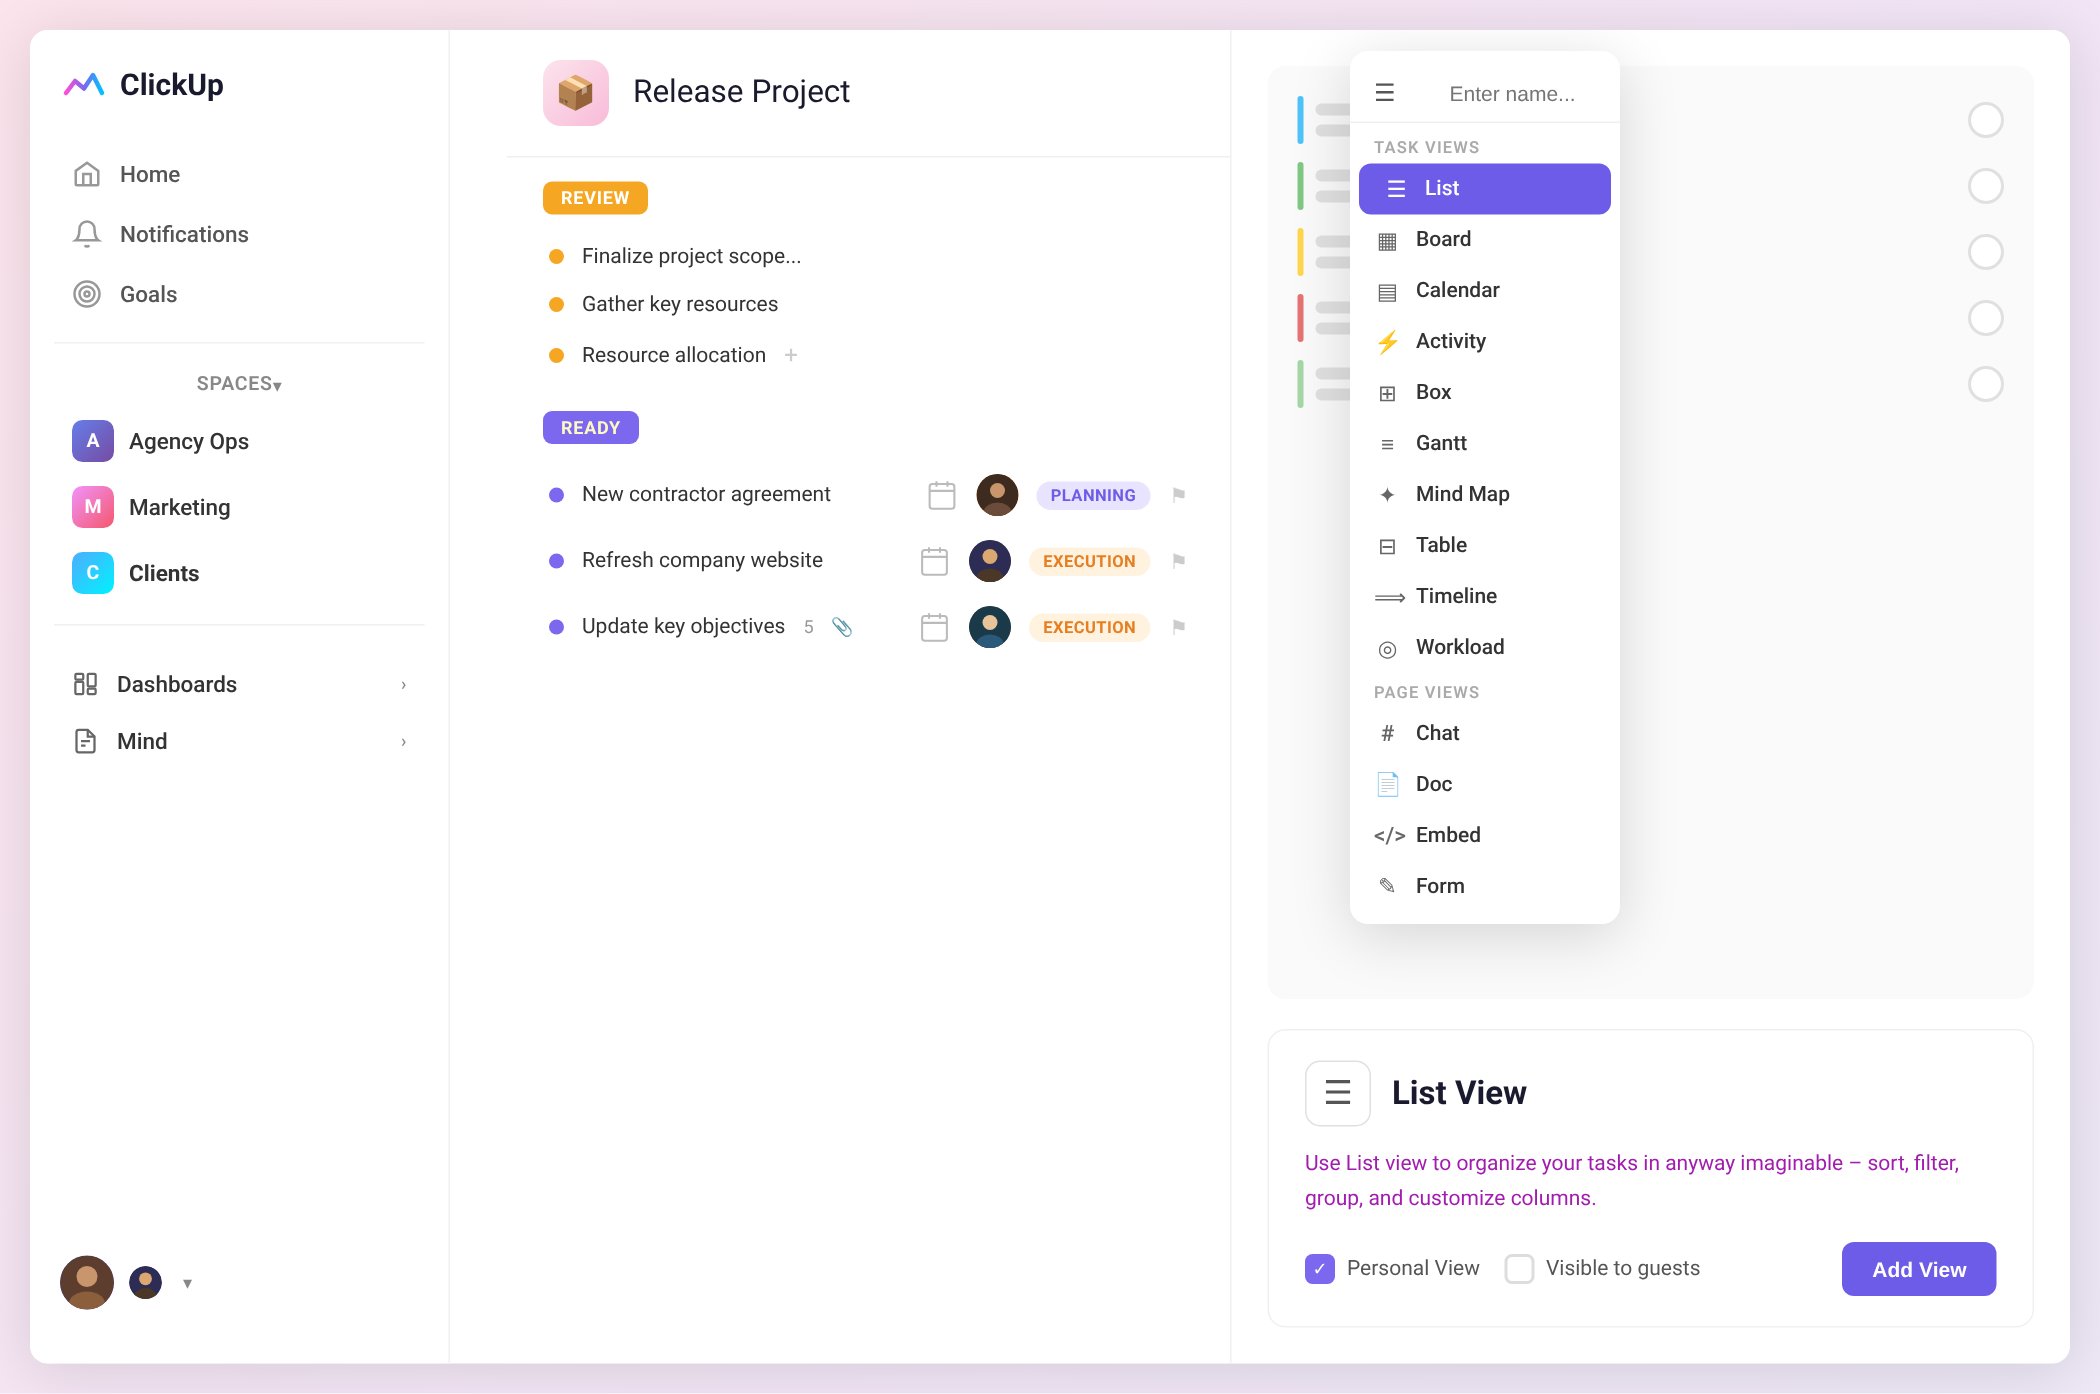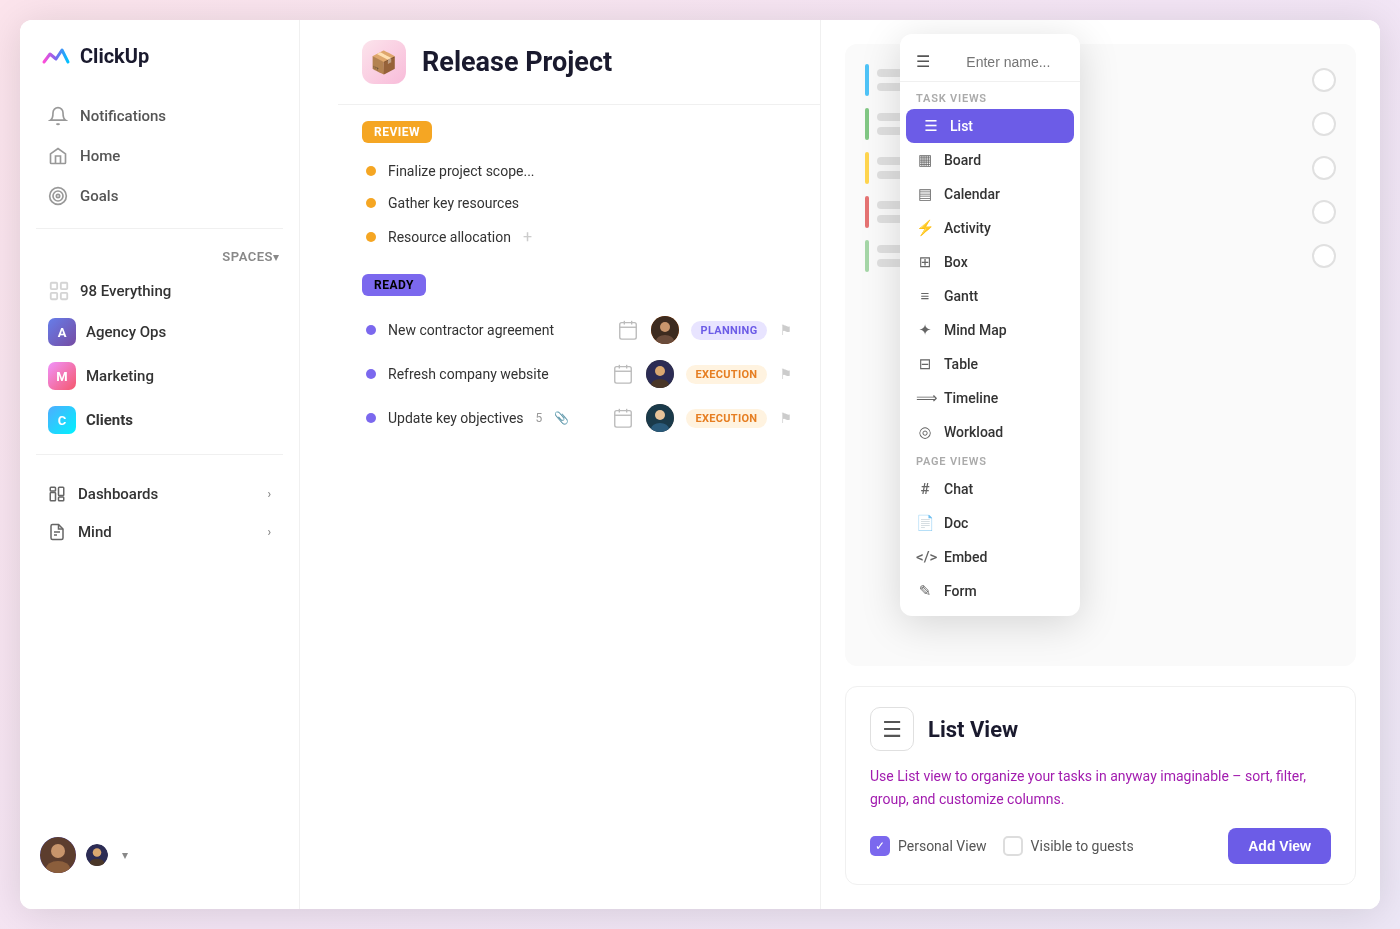--- a/index.html
+++ b/index.html
@@ -62,21 +62,21 @@
       border-radius: 8px;
       margin: 0 8px;
     }
     .nav-icon { width: 20px; height: 20px; opacity: 0.6; flex-shrink: 0; }
 
     .sidebar-divider { height: 1px; background: #f0f0f0; margin: 12px 16px; }
 
     .spaces-header {
       display: flex;
       align-items: center;
-      justify-content: flex-end;
+      justify-content: center;
       padding: 8px 20px;
       cursor: pointer;
     }
     .spaces-label {
       font-size: 13px;
       font-weight: 600;
       color: #888;
       text-transform: uppercase;
       letter-spacing: 0.5px;
     }
@@ -160,22 +160,22 @@
       border-bottom: 1px solid #f0f0f0;
     }
     .project-icon-wrapper {
       width: 44px; height: 44px;
       border-radius: 12px;
       background: linear-gradient(135deg, #fce4ec, #f8bbd9);
       display: flex; align-items: center; justify-content: center;
       font-size: 22px;
     }
     .main-title {
-      font-size: 27px;
-      font-weight: 700;
+      font-size: 21px;
+      font-weight: 400;
       color: #1a1a2e;
     }
 
     .task-list-area {
       flex: 1;
       overflow-y: auto;
       padding: 16px 24px;
     }
 
     .status-group { margin-bottom: 20px; }
@@ -183,21 +183,21 @@
       display: inline-block;
       padding: 4px 12px;
       border-radius: 6px;
       font-size: 12px;
       font-weight: 700;
       letter-spacing: 0.5px;
       margin-bottom: 12px;
     }
     .badge-issues { background: #ff4444; color: white; }
     .badge-review { background: #f5a623; color: white; }
-    .badge-ready { background: #7b68ee; color: #000000; }
+    .badge-ready { background: #7b68ee; color: #fef9c3; }
 
     .task-row {
       display: flex;
       align-items: center;
       gap: 12px;
       padding: 8px 4px;
       font-size: 14px;
       color: #333;
       border-radius: 6px;
     }
@@ -422,57 +422,48 @@
             <stop offset="50%" stop-color="#7b68ee"></stop>
             <stop offset="100%" stop-color="#00c2ff"></stop>
           </linearGradient>
         </defs>
       </svg>
       <span class="logo-text">ClickUp</span>
     </div>
 
     <div class="nav-item">
       <svg class="nav-icon" viewBox="0 0 24 24" fill="none" stroke="currentColor" stroke-width="2">
+        <path d="M3 9.5L12 3l9 6.5V20a1 1 0 01-1 1H4a1 1 0 01-1-1V9.5z"></path>
+        <path d="M9 21V12h6v9"></path>
+      </svg>
+      <span>Home</span>
+    </div>
+    <div class="nav-item">
+      <svg class="nav-icon" viewBox="0 0 24 24" fill="none" stroke="currentColor" stroke-width="2">
         <path d="M18 8A6 6 0 006 8c0 7-3 9-3 9h18s-3-2-3-9"></path>
         <path d="M13.73 21a2 2 0 01-3.46 0"></path>
       </svg>
       <span>Notifications</span>
-    </div>
-    <div class="nav-item">
-      <svg class="nav-icon" viewBox="0 0 24 24" fill="none" stroke="currentColor" stroke-width="2">
-        <path d="M3 9.5L12 3l9 6.5V20a1 1 0 01-1 1H4a1 1 0 01-1-1V9.5z"></path>
-        <path d="M9 21V12h6v9"></path>
-      </svg>
-      <span>Home</span>
     </div>
     <div class="nav-item">
       <svg class="nav-icon" viewBox="0 0 24 24" fill="none" stroke="currentColor" stroke-width="2">
         <circle cx="12" cy="12" r="10"></circle>
         <circle cx="12" cy="12" r="6"></circle>
         <circle cx="12" cy="12" r="2"></circle>
       </svg>
       <span>Goals</span>
     </div>
 
     <div class="sidebar-divider"></div>
 
     <div class="spaces-header">
       <span class="spaces-label">Spaces</span>
       <span class="chevron">▾</span>
     </div>
 
-    <div class="space-item">
-      <svg class="space-icon-everything" viewBox="0 0 24 24" fill="none" stroke="#aaa" stroke-width="2">
-        <rect x="3" y="3" width="7" height="7" rx="1"></rect>
-        <rect x="14" y="3" width="7" height="7" rx="1"></rect>
-        <rect x="3" y="14" width="7" height="7" rx="1"></rect>
-        <rect x="14" y="14" width="7" height="7" rx="1"></rect>
-      </svg>
-      <span>98 Everything</span>
-    </div>
     <div class="space-item">
       <div class="space-badge badge-a">A</div>
       <span>Agency Ops</span>
     </div>
     <div class="space-item">
       <div class="space-badge badge-m">M</div>
       <span>Marketing</span>
     </div>
     <div class="space-item active">
       <div class="space-badge badge-c">C</div>

